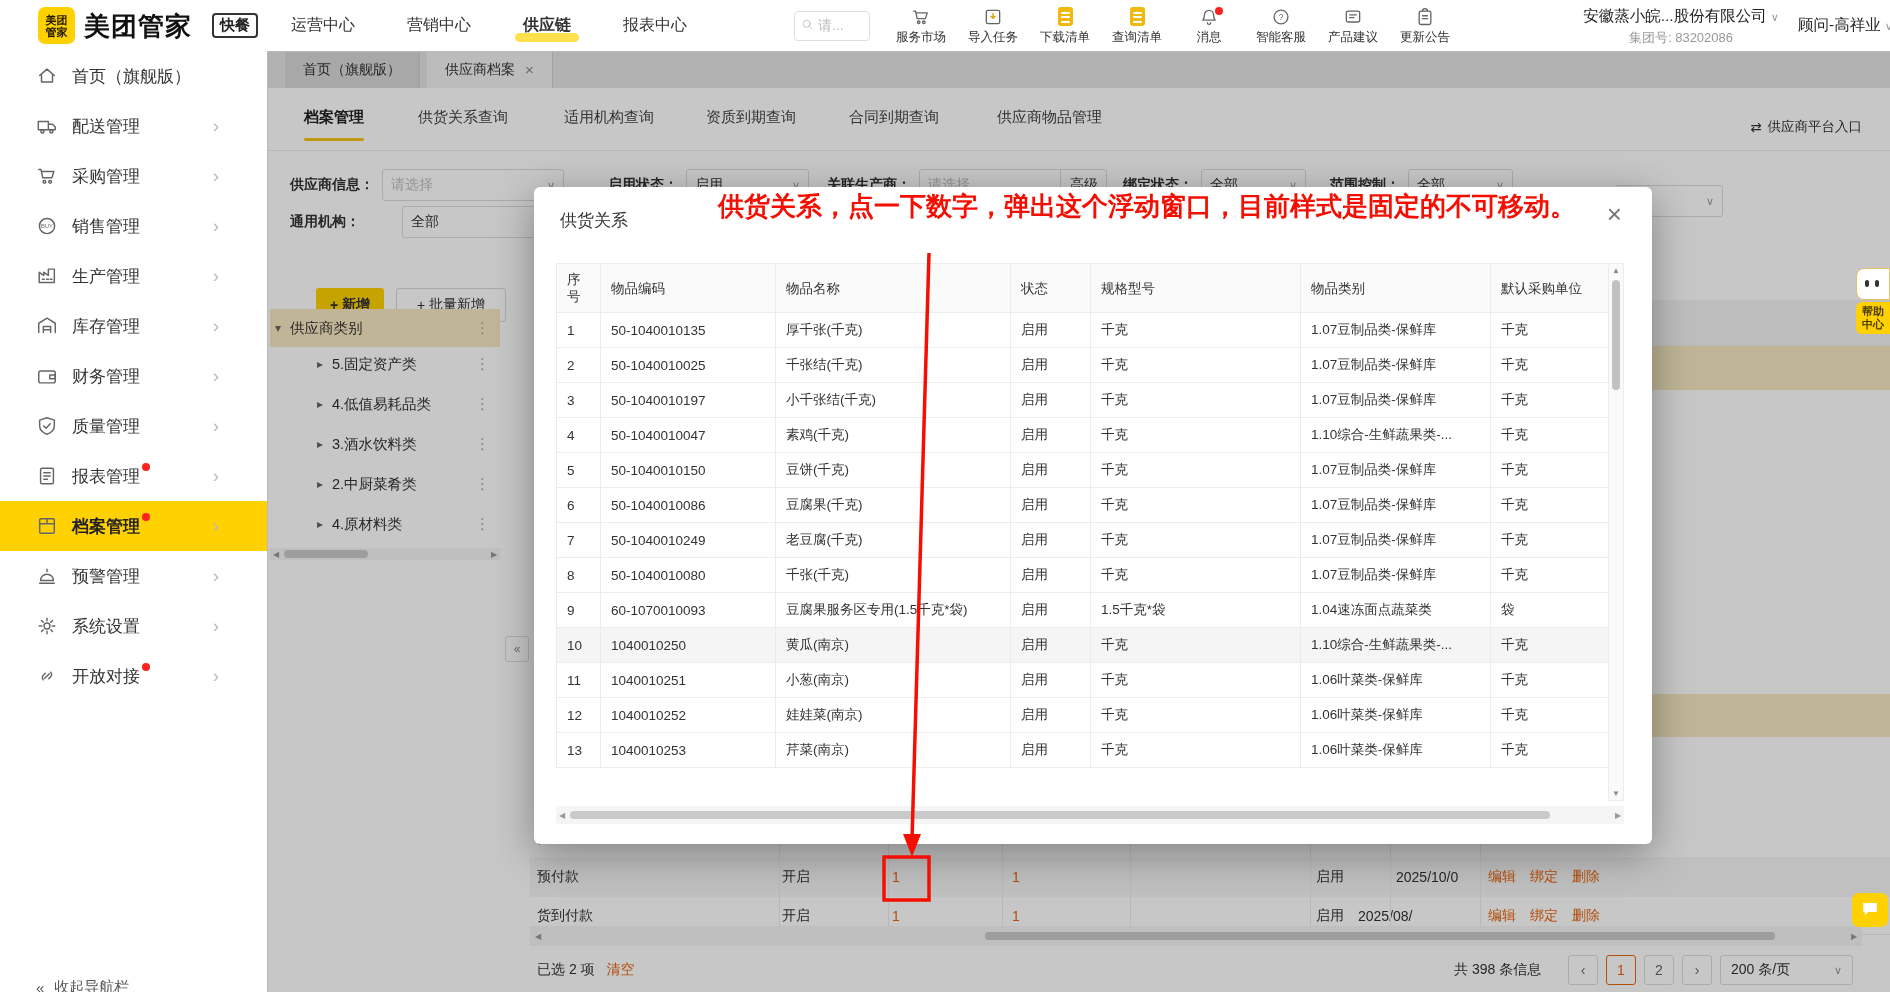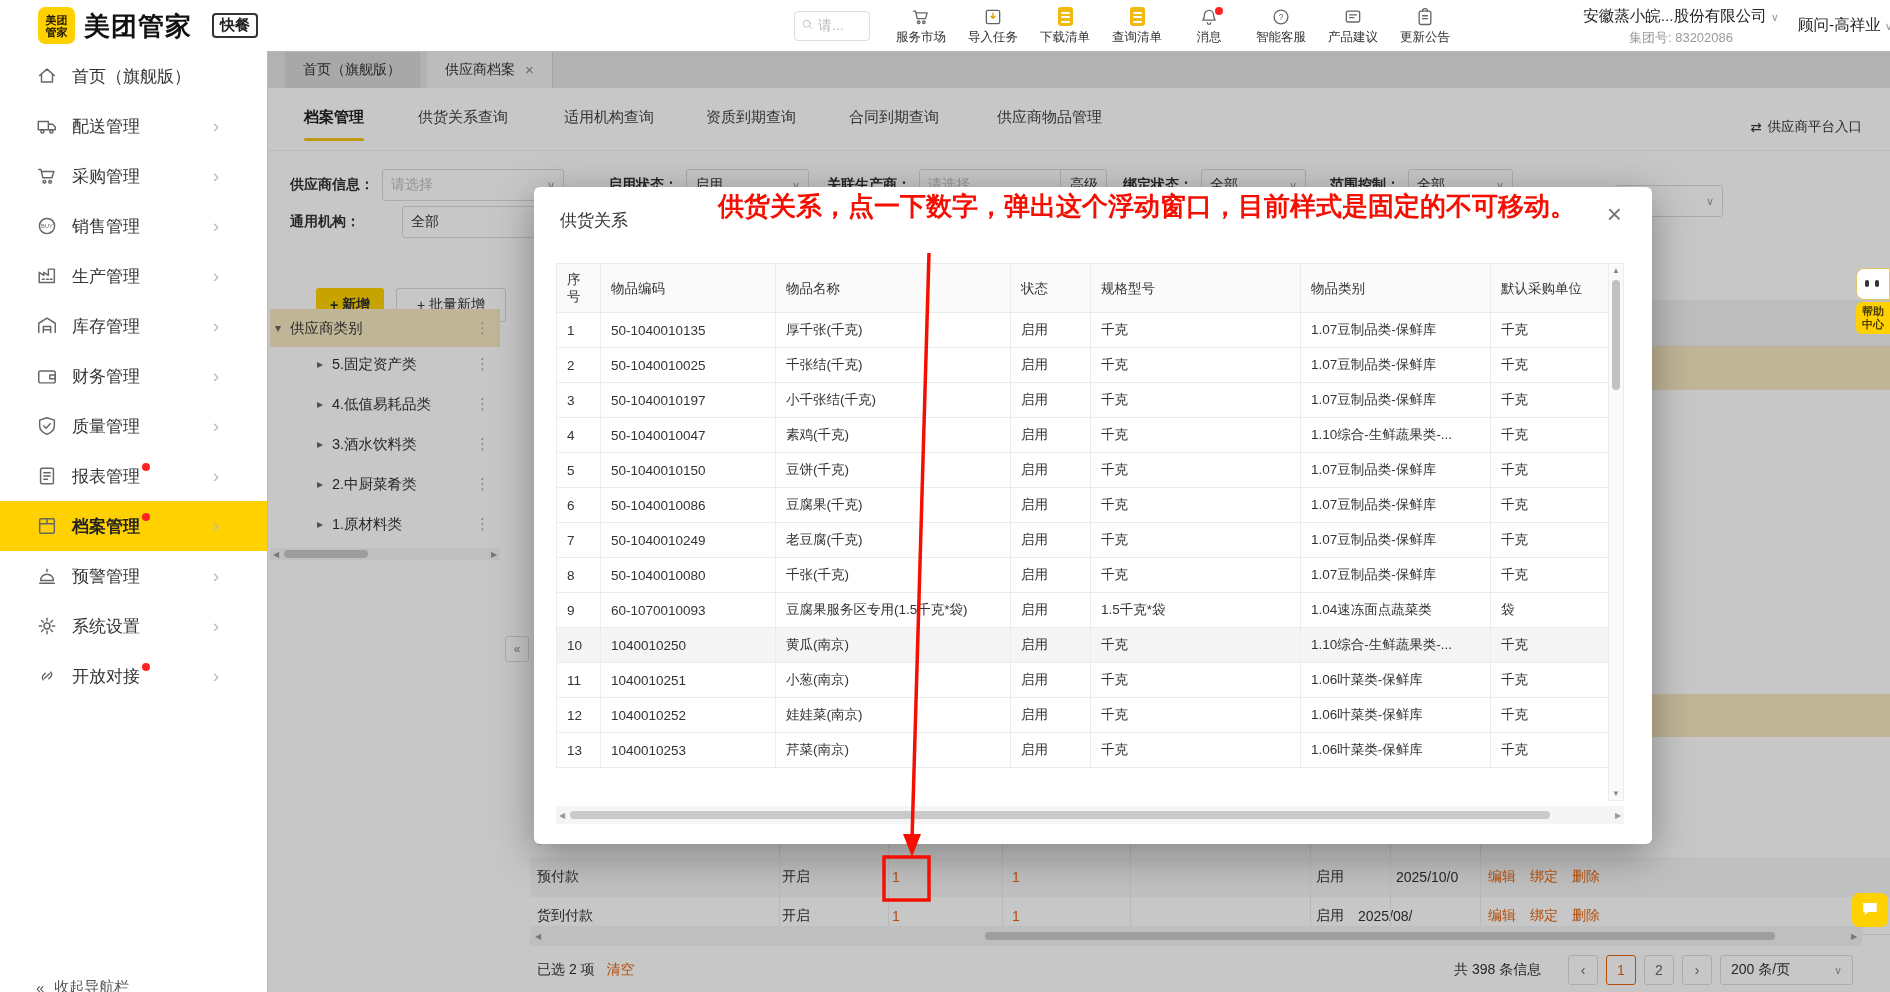--- a/index.html
+++ b/index.html
@@ -121,20 +121,26 @@
 </head>
 <body>
 
 <div id="topbar">
   <div id="logo-square">
     <span>美团</span>
     <span>管家</span>
   </div>
   <div id="logo-text">美团管家</div>
   <div id="logo-badge">快餐</div>
+  <div id="topnav">
+      <div class="nav-item">运营中心</div>
+      <div class="nav-item">营销中心</div>
+      <div class="nav-item active">供应链</div>
+      <div class="nav-item">报表中心</div>
+    </div>
   <div id="topsearch">
     <span><svg class="lineicon" width="13" height="13" viewBox="0 0 24 24">
           <circle cx="10.5" cy="10.5" r="6.5"></circle>
           <path d="M15.5 15.5L20 20"></path>
         </svg></span>
     <span>请...</span>
   </div>
   <div id="tools">
       <div class="tool">
         <span class="ticon">
@@ -396,21 +402,21 @@
         <span class="tlabel2">3.酒水饮料类</span>
         <span class="dots">⋮</span>
       </div>
       <div class="tree-row tree-child" style="top: 414px;">
         <span class="arrow">▸</span>
         <span class="tlabel2">2.中厨菜肴类</span>
         <span class="dots">⋮</span>
       </div>
       <div class="tree-row tree-child" style="top: 454px;">
         <span class="arrow">▸</span>
-        <span class="tlabel2">1.原材料类</span>
+        <span class="tlabel2">4.原材料类</span>
         <span class="dots">⋮</span>
       </div>
     </div>
   <div class="hscroll" id="tree-hscroll" style="left:3px;top:497px;width:230px;height:12px;">
     <span class="sarrow" style="position:absolute;left:0;">◀</span>
     <span class="sarrow" style="position:absolute;right:0;">▶</span>
     <span class="thumb" style="left:14px;width:84px;"></span>
   </div>
   <div id="tree-collapse">
       <span>«</span>

